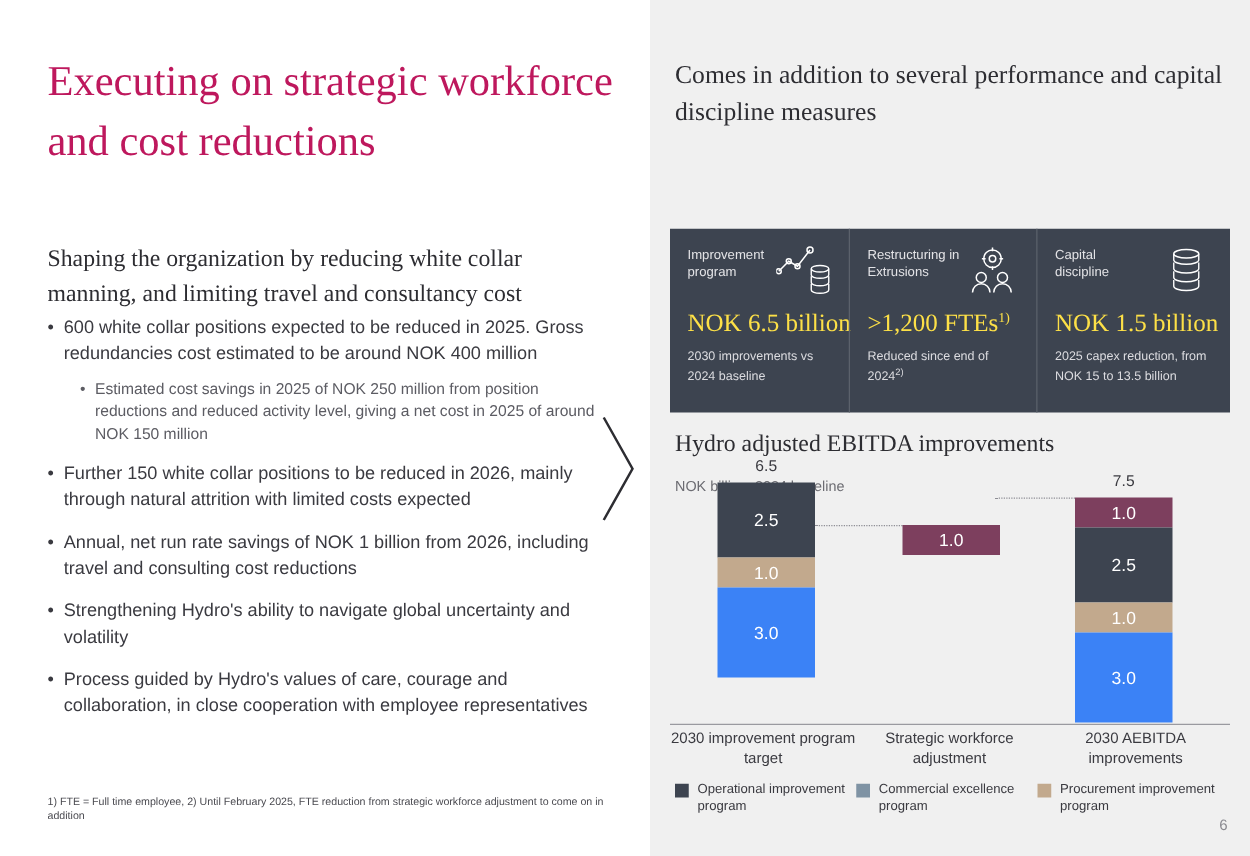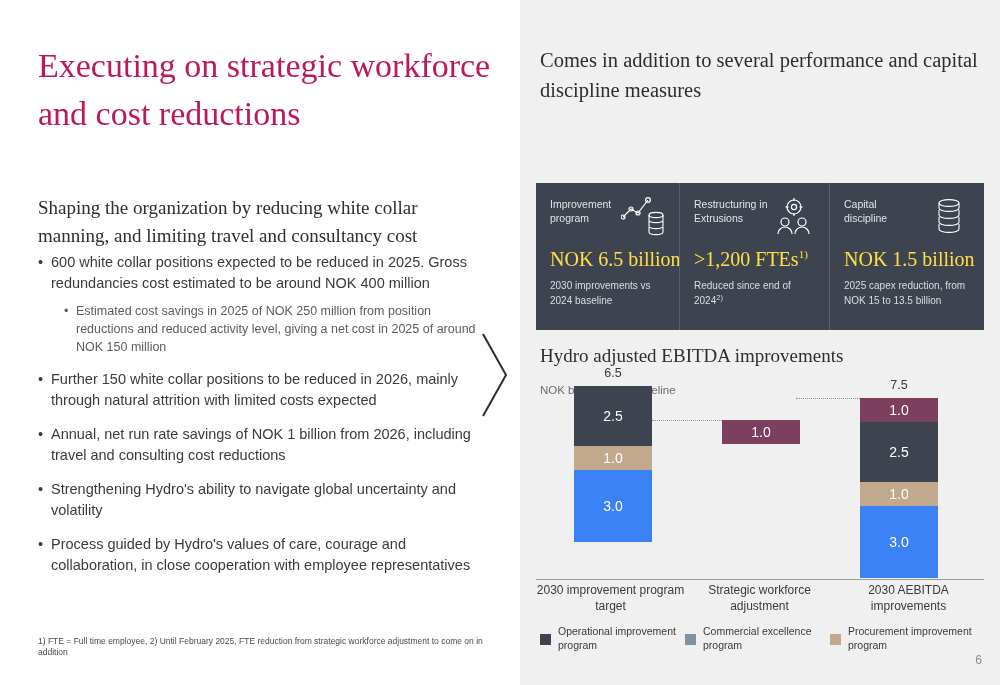--- a/index.html
+++ b/index.html
@@ -223,21 +223,21 @@
     color: #3a3a40;
   }
   .legend {
     position: absolute;
     left: 540px; top: 625px;
     width: 448px;
     display: flex;
   }
   .leg {
     display: flex;
-    align-items: center;
+    align-items: flex-start;
     width: 145px;
   }
   .swatch {
     width: 11px; height: 11px;
     margin: 2px 7px 0 0;
     flex: 0 0 11px;
   }
   .leg-txt {
     font-size: 10.5px;
     line-height: 1.3;

